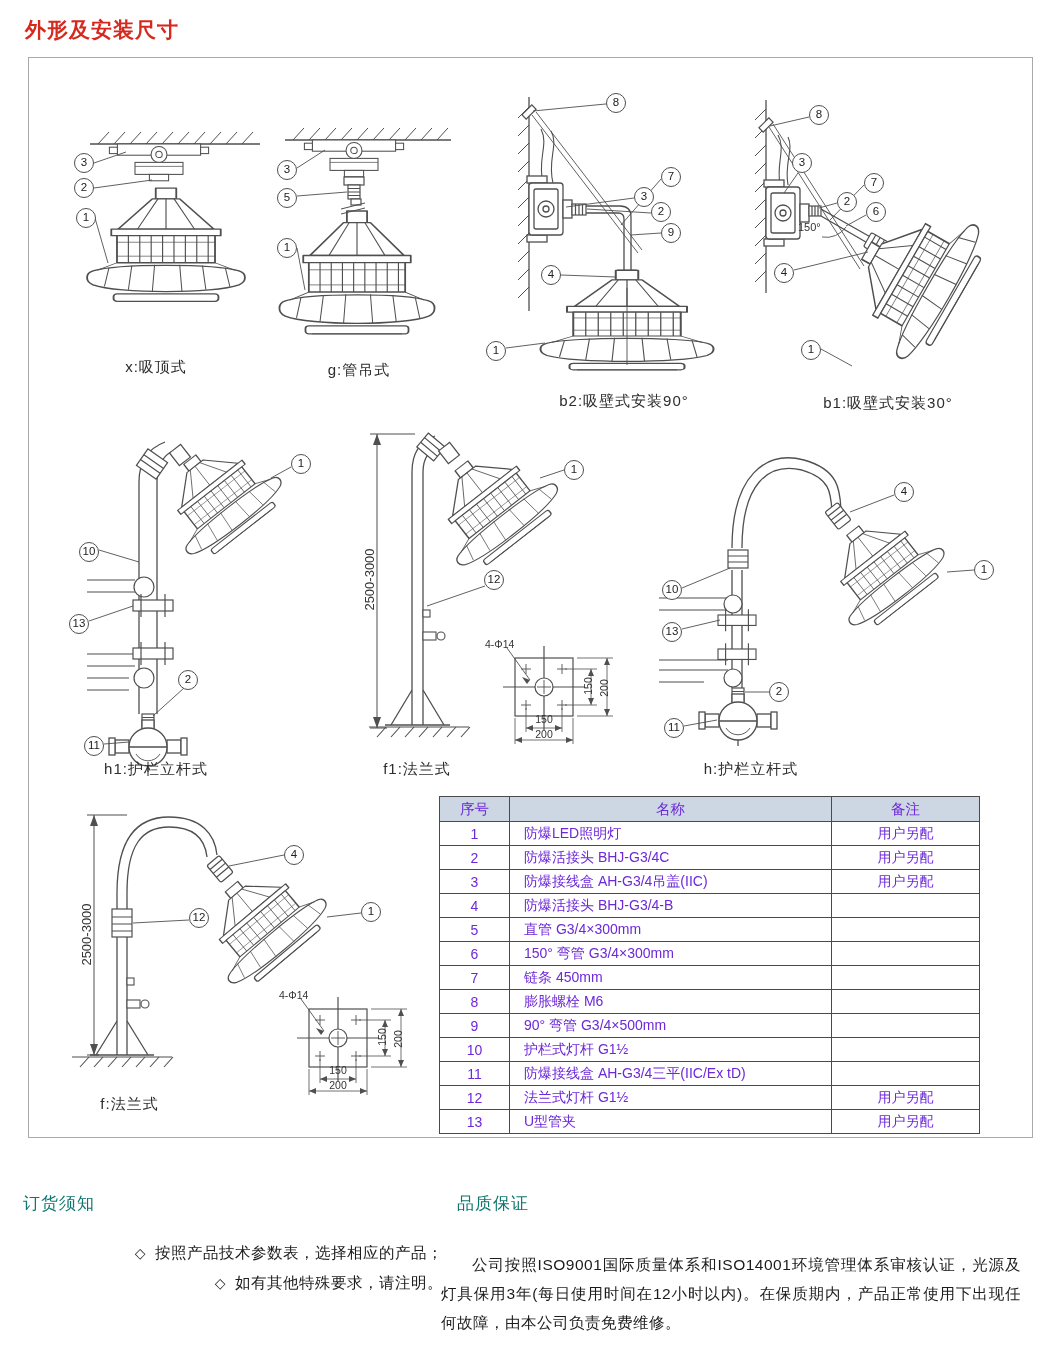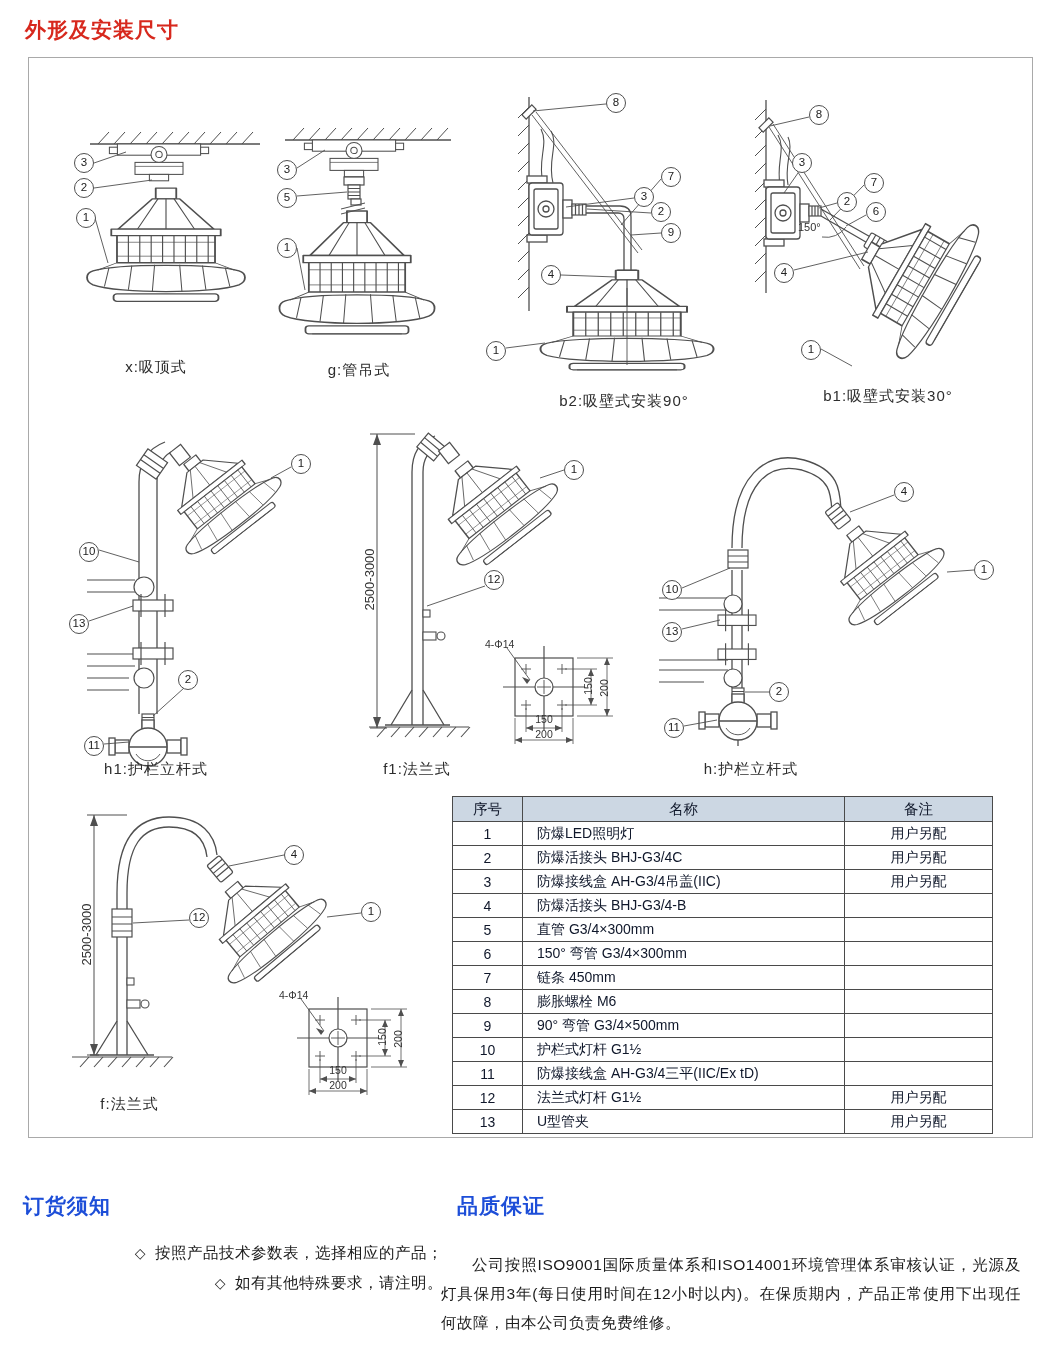--- a/index.html
+++ b/index.html
@@ -14,26 +14,26 @@
       background:#fff;font-size:11.5px;line-height:17px;text-align:center;color:#222;z-index:3;}
   .vdim{position:absolute;font-size:13px;color:#333;text-align:center;transform:rotate(-90deg);white-space:nowrap;}
   .adim{position:absolute;font-size:11px;color:#333;white-space:nowrap;}
   .fd{position:absolute;width:140px;height:105px;}
   .fd span{position:absolute;font-size:10.5px;color:#333;}
   .fd .holes{left:0;top:-4px;}
   .fd .d150r{left:88px;top:38px;width:30px;text-align:center;transform:rotate(-90deg);}
   .fd .d200r{left:104px;top:40px;width:30px;text-align:center;transform:rotate(-90deg);}
   .fd .d150b{left:44px;top:71px;width:30px;text-align:center;}
   .fd .d200b{left:44px;top:86px;width:30px;text-align:center;}
-  table.parts{position:absolute;left:443px;top:796px;border-collapse:collapse;font-size:14px;color:#0f172a;
+  table.parts{position:absolute;left:430px;top:796px;border-collapse:collapse;font-size:14px;color:#6d28d9;
       table-layout:fixed;}
   table.parts th,table.parts td{border:1px solid #4a4a4a;height:23px;padding:0;text-align:center;overflow:hidden;white-space:nowrap;}
   table.parts th{background:#ccd7e3;font-weight:normal;height:24px;font-size:14.5px;}
   table.parts td.name{text-align:left;padding-left:14px;}
-  .sec-title{position:absolute;font-size:21px;font-weight:bold;color:#1d4ed8;letter-spacing:1px;}
+  .sec-title{position:absolute;font-size:17px;font-weight:normal;color:#0f766e;letter-spacing:1px;}
   .ord{position:absolute;left:14px;top:1238px;width:420px;}
   .ord-item{font-size:15.5px;line-height:30px;color:#1c1c1c;letter-spacing:0.5px;text-align:right;}
   .ord-item .diamond{margin-right:9px;font-size:14px;}
   .qual{position:absolute;left:432px;top:1234px;width:580px;font-size:15.5px;line-height:29px;
         color:#1c1c1c;text-indent:2em;letter-spacing:0.5px;text-align:justify;}
 </style>
 </head>
 <body>
 
 <div class="page">
@@ -263,21 +263,21 @@
       </g>
     </svg>
     <div class="co" style="left:75px;top:20px">8</div>
     <div class="co" style="left:58px;top:68px">3</div>
     <div class="co" style="left:130px;top:88px">7</div>
     <div class="co" style="left:103px;top:107px">2</div>
     <div class="co" style="left:132px;top:117px">6</div>
     <div class="co" style="left:40px;top:178px">4</div>
     <div class="co" style="left:67px;top:255px">1</div>
     <span class="adim" style="left:64px;top:136px">150°</span>
-    <figcaption class="cap" style="left:54px;top:302px;width:200px">b1:吸壁式安装30°</figcaption>
+    <figcaption class="cap" style="left:54px;top:309px;width:200px">b1:吸壁式安装30°</figcaption>
   </figure>
 
   <figure class="fig" style="left:40px;top:422px;width:300px;height:358px;">
     <svg width="300" height="358">
       <g transform="translate(170,75) rotate(-38) scale(0.85,0.65) translate(-70,-75)">
           <use href="#lampG"></use>
         </g>
       <g stroke="#4f4f4f" fill="none" stroke-width="1.3">
         <path d="M90,60 Q90,30 116,20 M108,60 Q108,38 122,30"></path>
         <path d="M90,60 V292 M108,60 V292"></path>

